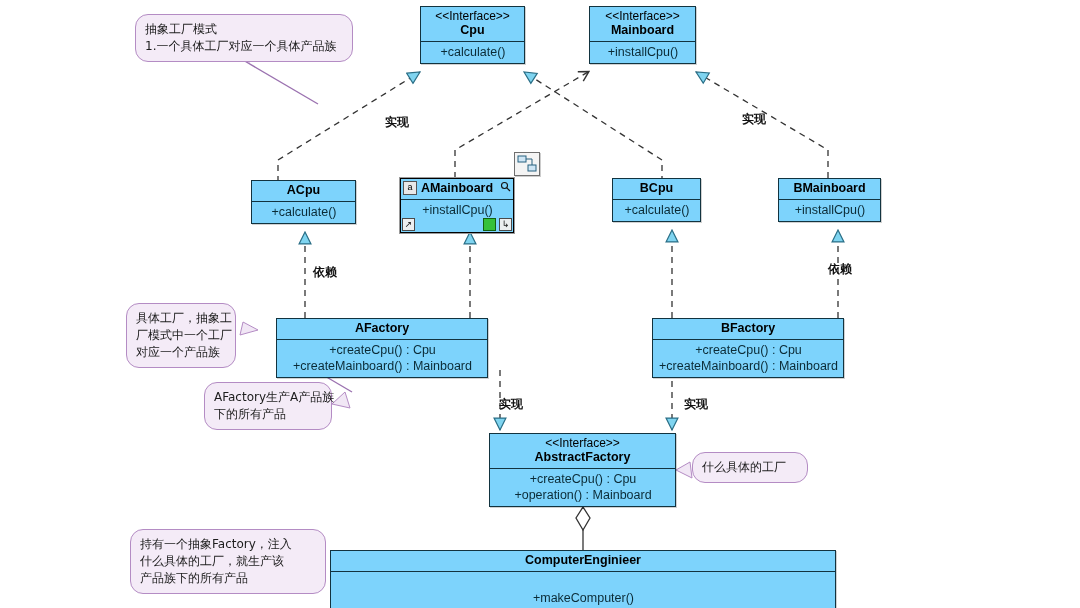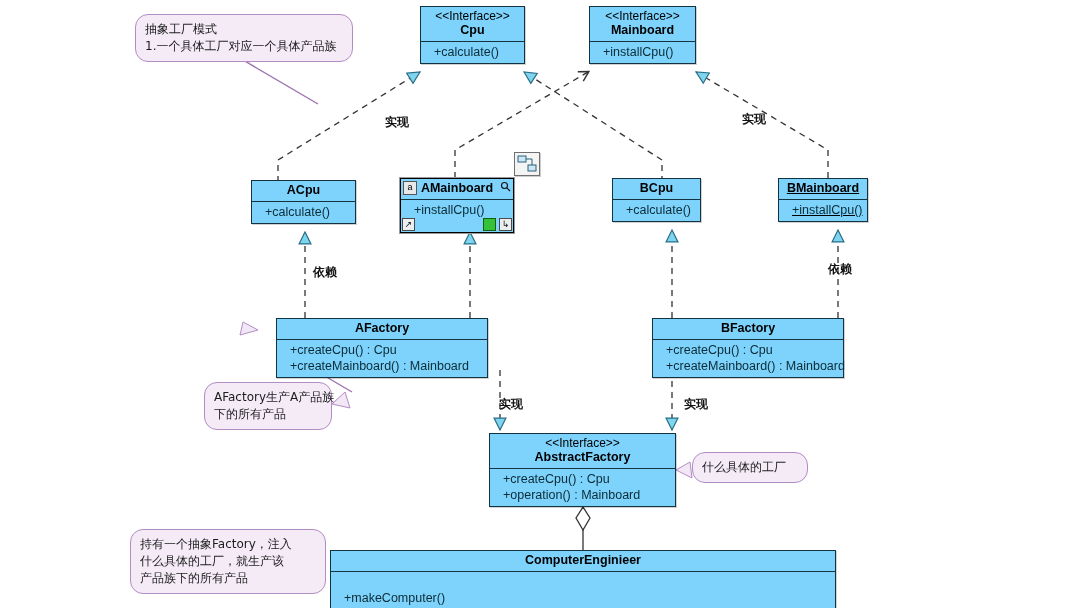--- a/index.html
+++ b/index.html
@@ -42,21 +42,22 @@
     white-space: nowrap;
   }
   .uml .hdr .stereo {
     display: block;
     font-weight: normal;
     font-size: 12px;
     line-height: 14px;
   }
   .uml .ops {
     box-sizing: border-box;
-    padding: 2px 4px 3px 13px;
+    padding: 2px 4px 3px 5px;
+    text-align: center;
   }
   .uml .op {
     font-size: 12.5px;
     line-height: 16px;
     color: #0b2b36;
     white-space: nowrap;
   }
 
   
   .uml.selected {
@@ -217,21 +218,21 @@
 
   <div class="uml" style="left:612px; top:178px; width:89px;">
     <div class="hdr">
       <span>BCpu</span>
     </div>
     <div class="ops">
       <div class="op">+calculate()</div>
     </div>
   </div>
 
-  <div class="uml" style="left:778px; top:178px; width:90px;text-decoration:underline;">
+  <div class="uml" style="left:778px; top:178px; width:103px;">
     <div class="hdr">
       <span>BMainboard</span>
     </div>
     <div class="ops">
       <div class="op">+installCpu()</div>
     </div>
   </div>
 
   <div class="uml" style="left:276px; top:318px; width:212px;">
     <div class="hdr">
@@ -278,20 +279,25 @@
   <div class="edge-label" style="left:313px; top:265px;">依赖</div>
   <div class="edge-label" style="left:828px; top:262px;">依赖</div>
   <div class="edge-label" style="left:499px; top:397px;">实现</div>
   <div class="edge-label" style="left:684px; top:397px;">实现</div>
 
   <div class="callout" style="left:135px; top:6px; width:218px;margin-top:8px;">
     <div class="ln">抽象工厂模式</div>
     <div class="ln">1.一个具体工厂对应一个具体产品族</div>
   </div>
 
+  <div class="callout" style="left:126px; top:303px; width:110px;">
+    <div class="ln">具体工厂，抽象工</div>
+    <div class="ln">厂模式中一个工厂</div>
+    <div class="ln">对应一个产品族</div>
+  </div>
 
   <div class="callout" style="left:204px; top:382px; width:128px;">
     <div class="ln">AFactory生产A产品族</div>
     <div class="ln">下的所有产品</div>
   </div>
 
   <div class="callout" style="left:692px; top:452px; width:116px;">
     <div class="ln">什么具体的工厂</div>
   </div>
 

